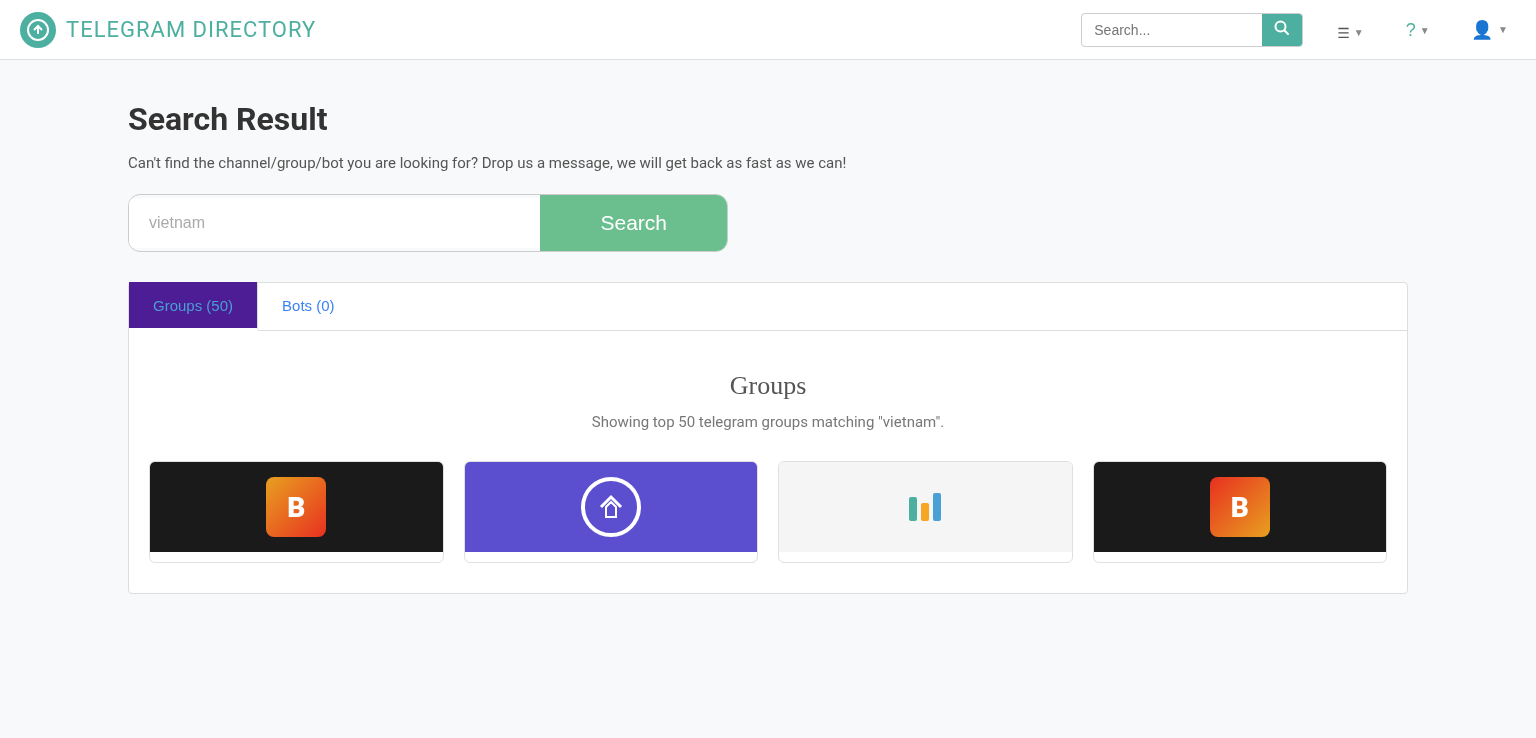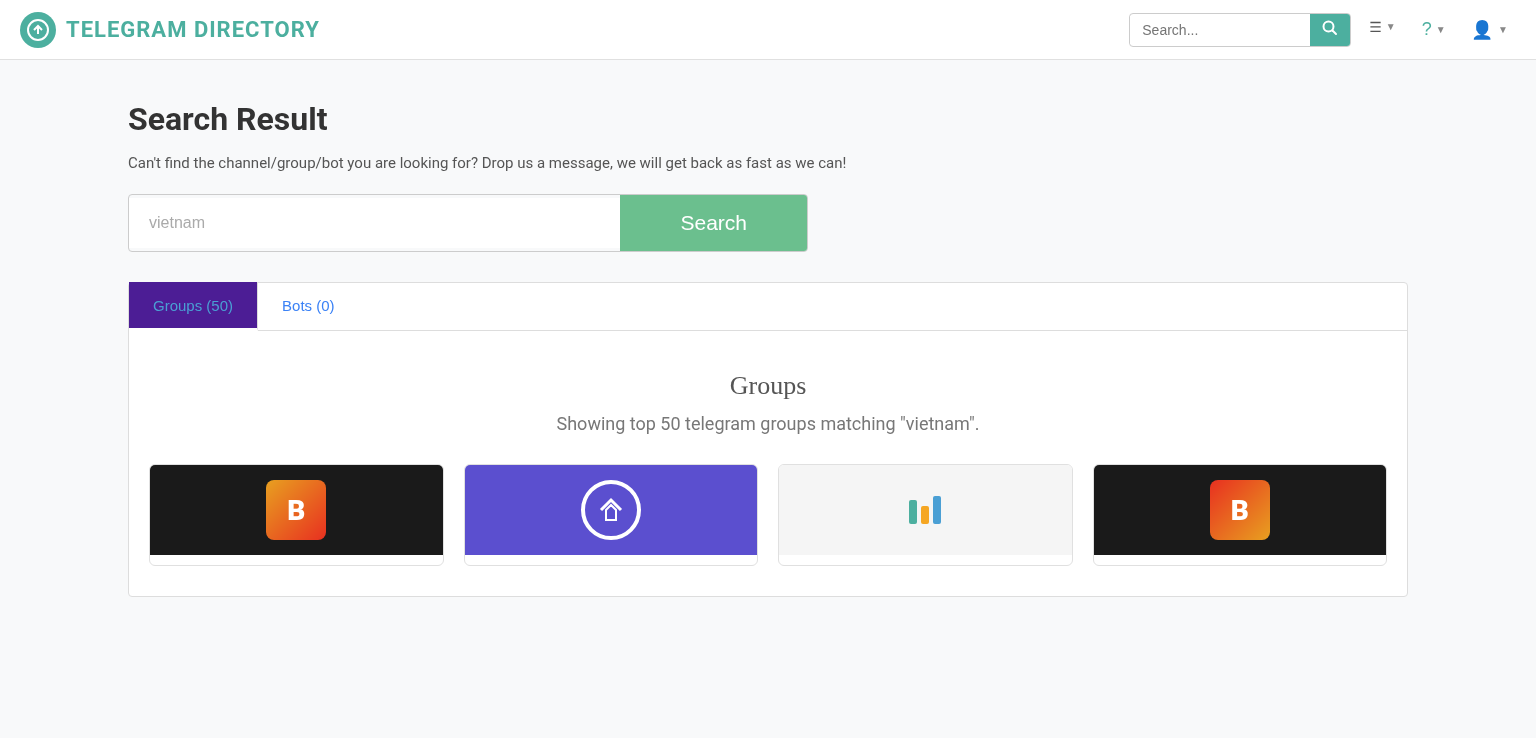--- a/index.html
+++ b/index.html
@@ -28,29 +28,29 @@
       background: #4caf9f;
       display: flex;
       align-items: center;
       justify-content: center;
       color: white;
       font-size: 18px;
       font-weight: bold;
     }
     .logo-text {
       font-size: 22px;
-      font-weight: 700;
+      font-weight: 400;
       color: #4caf9f;
       letter-spacing: 1px;
       text-align: center;
     }
     .header-right {
       display: flex;
-      align-items: flex-start;
-      gap: 10px;
+      align-items: flex-end;
+      gap: 26px;
     }
     .search-bar {
       display: flex;
       align-items: center;
       border: 1px solid #ccc;
       border-radius: 4px;
       overflow: hidden;
     }
     .search-bar input {
       border: none;
@@ -100,23 +100,23 @@
       font-size: 15px;
       color: #555;
       margin-bottom: 22px;
     }
 
     
     .search-form {
       display: flex;
       margin-bottom: 30px;
       border: 1px solid #ccc;
-      border-radius: 4px;
+      border-radius: 12px;
       overflow: hidden;
-      width: 680px;
+      width: 600px;
       align-items: center;
     }
     .search-form input {
       flex: 1;
       border: none;
       outline: none;
       padding: 16px 20px;
       font-size: 16px;
       color: #999;
       background: #fff;
@@ -176,21 +176,21 @@
       text-align: center;
       font-size: 26px;
       font-weight: 400;
       color: #555;
       margin-bottom: 12px;
       font-family: Liberation Serif, serif;
     }
 
     .content-subtitle {
       text-align: center;
-      font-size: 18px;
+      font-size: 15px;
       color: #777;
       margin-bottom: 30px;
     }
 
     
     .cards-grid {
       display: grid;
       grid-template-columns: repeat(4, 1fr);
       gap: 20px;
     }

